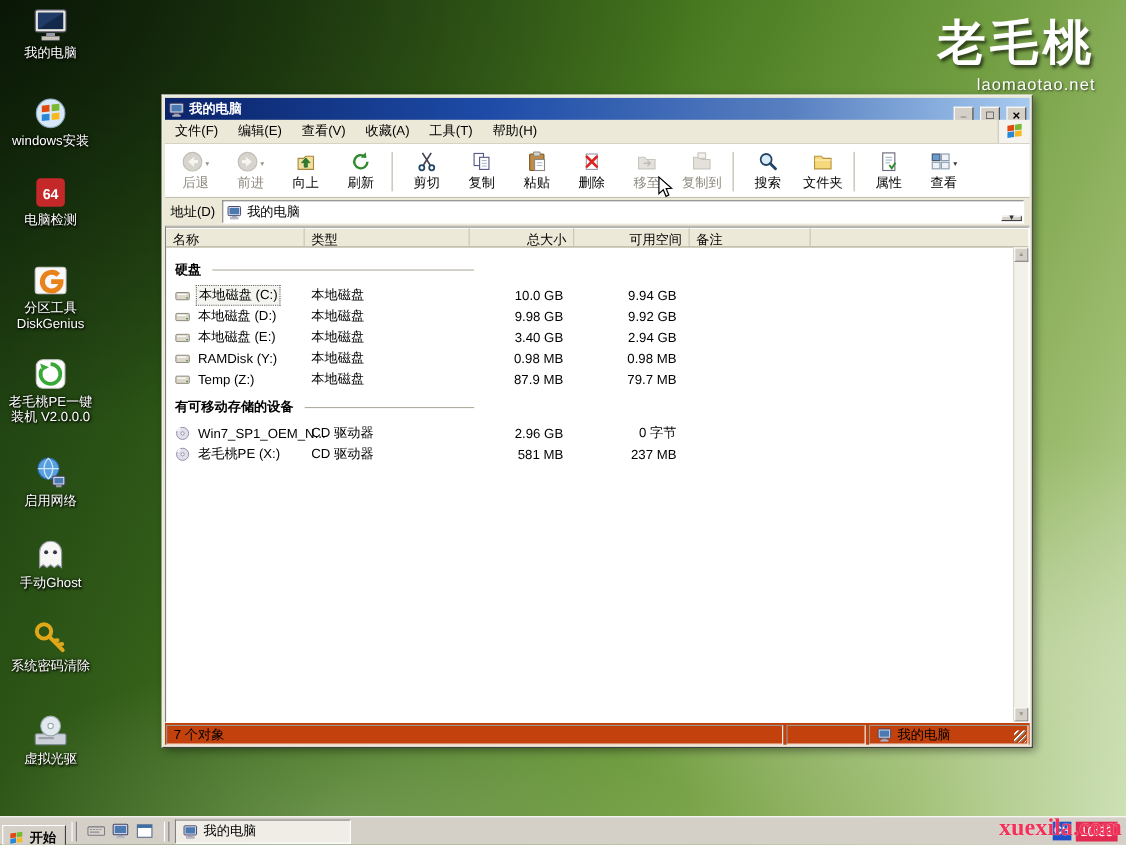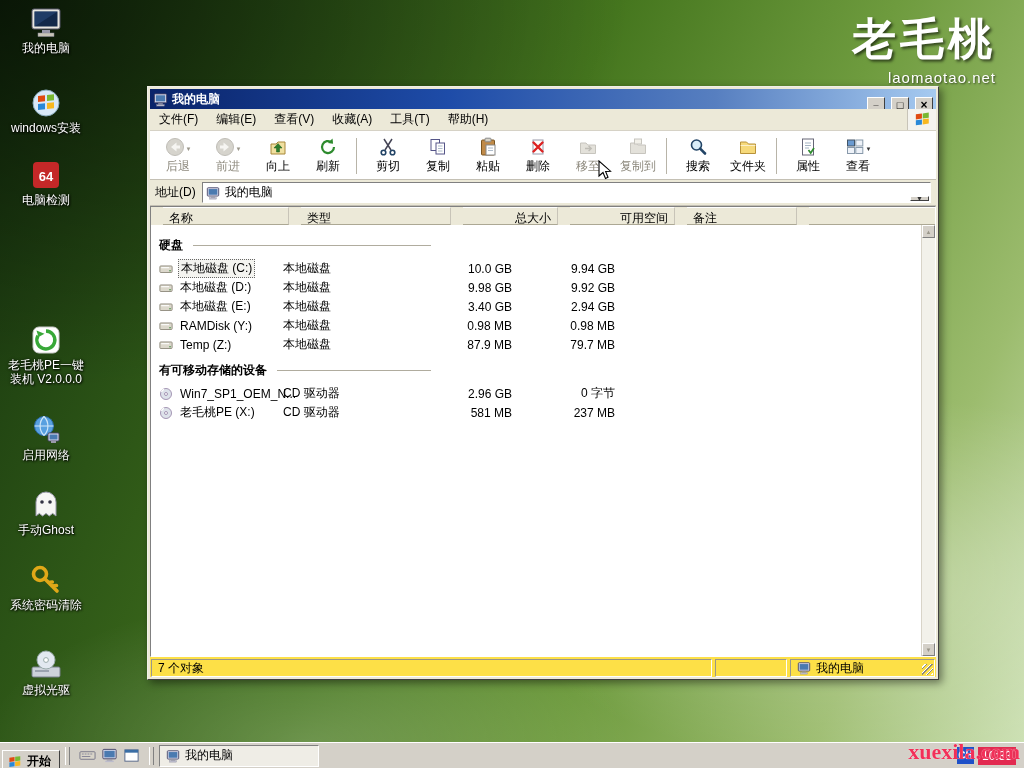--- a/index.html
+++ b/index.html
@@ -66,21 +66,21 @@
     display:flex;align-items:center;gap:5px;padding-left:3px;position:relative;box-sizing:border-box;}
   .combo-ic svg{width:14px;height:14px;display:block;}
   .combo-btn{position:absolute;right:1px;top:1px;bottom:1px;width:17px;background:#d4d0c8;
     display:flex;align-items:center;justify-content:center;}
   .combo-btn::after{content:"▼";font-size:7px;color:#333;}
 
   .content{flex:1;background:#fff;border:1px solid;border-color:#808080 #fff #fff #808080;
     display:flex;flex-direction:column;overflow:hidden;position:relative;margin:0;}
   .colheads{display:flex;height:18px;flex:0 0 18px;background:#ece9d8;}
   .colh{box-sizing:border-box;padding:2px 6px;border-right:1px solid #c8c4b8;border-top:1px solid #fff;
-    border-bottom:1px solid #aca894;white-space:nowrap;overflow:hidden;margin-left:12px;}
+    border-bottom:1px solid #aca894;white-space:nowrap;overflow:hidden;}
   .colh.r{text-align:right;}
   .colh.fill{flex:1;border-right:none;}
   .listbody{flex:1;padding-top:4px;overflow:hidden;margin-right:13px;}
   .grp{display:flex;align-items:center;width:272px;margin:8px 0 5px 8px;}
   .grp-t{font-weight:bold;margin-right:10px;white-space:nowrap;}
   .grp-line{flex:1;height:1px;background:#b0ac9e;}
   .row{display:flex;align-items:center;height:19px;}
   .c-name{width:126px;box-sizing:border-box;padding-left:8px;display:flex;align-items:center;gap:5px;overflow:visible;white-space:nowrap;}
   .fico svg{width:14px;height:14px;display:block;flex:0 0 14px;}
   .fname{padding:0 2px;}
@@ -89,21 +89,21 @@
   .c-size{width:95px;box-sizing:border-box;text-align:right;padding-right:10px;white-space:nowrap;}
   .c-free{width:105px;box-sizing:border-box;text-align:right;padding-right:12px;white-space:nowrap;}
   .c-remark{flex:1;}
   .vscroll{position:absolute;right:0;top:18px;bottom:0;width:13px;background:#f2f1ea;border-left:1px solid #d8d4c8;}
   .sbtn{position:absolute;left:0;right:0;height:13px;background:#d4d0c8;border:1px solid;
     border-color:#fff #808080 #808080 #fff;display:flex;align-items:center;justify-content:center;box-sizing:border-box;}
   .sbtn.up{top:0;} .sbtn.dn{bottom:0;}
   .sbtn.up::after{content:"▲";font-size:6px;color:#9a968a;}
   .sbtn.dn::after{content:"▼";font-size:6px;color:#9a968a;}
 
-  .statusbar{height:20px;flex:0 0 20px;display:flex;gap:3px;background:#fde047;padding:2px 1px 0 1px;box-sizing:border-box;}
+  .statusbar{height:20px;flex:0 0 20px;display:flex;gap:3px;background:#c2410c;padding:2px 1px 0 1px;box-sizing:border-box;}
   .pane{border:1px solid;border-color:#9a968a #fff #fff #9a968a;display:flex;align-items:center;padding:0 6px;box-sizing:border-box;}
   .pane1{flex:1;} .pane2{width:72px;} .pane3{width:145px;gap:5px;position:relative;}
   .si svg{width:14px;height:14px;display:block;}
   .grip{position:absolute;right:1px;bottom:1px;width:11px;height:11px;
     background:repeating-linear-gradient(135deg,transparent 0 2px,#fff 2px 3px,#8d897d 3px 4px);}
 
   
   .taskbar{position:absolute;left:0;right:0;bottom:0;height:26px;background:#d4d0c8;border-top:1px solid #fff;
     display:flex;align-items:center;gap:3px;padding:0 2px;z-index:50;box-sizing:border-box;}
   .startbtn{height:22px;display:flex;align-items:center;gap:4px;padding:0 8px 0 4px;background:#d4d0c8;
@@ -156,20 +156,30 @@
   </div>
     <div class="dicon" style="top: 158px;">
     <span class="dico">
         <svg viewBox="0 0 34 34">
           <rect x="4" y="4" width="26" height="26" rx="4" fill="#c42828"></rect>
           <text x="17" y="22.5" font-size="13" font-weight="bold" fill="#fff" text-anchor="middle">64</text>
         </svg>
       </span>
     <span class="dlabel">电脑检测</span>
   </div>
+    <div class="dicon" style="top: 238px;">
+    <span class="dico">
+        <svg viewBox="0 0 34 34">
+          <rect x="3" y="5" width="28" height="24" rx="3" fill="#f8f8f8" stroke="#ccc"></rect>
+          <path d="M24 12 a8.5 8.5 0 1 0 2.5 6 h-9" stroke="#e8821a" stroke-width="4.5" fill="none"></path>
+        </svg>
+      </span>
+    <span class="dlabel">分区工具
+DiskGenius</span>
+  </div>
     <div class="dicon" style="top: 323px;">
     <span class="dico">
         <svg viewBox="0 0 34 34">
           <rect x="4" y="4" width="26" height="26" rx="6" fill="#fff" stroke="#ccc"></rect>
           <path d="M17 8 a9 9 0 1 1 -8 4.6" stroke="#38a838" stroke-width="3.4" fill="none"></path>
           <path d="M7.5 7.5 l2 6.5 6 -3.2 z" fill="#38a838"></path>
         </svg>
       </span>
     <span class="dlabel">老毛桃PE一键
 装机 V2.0.0.0</span>

